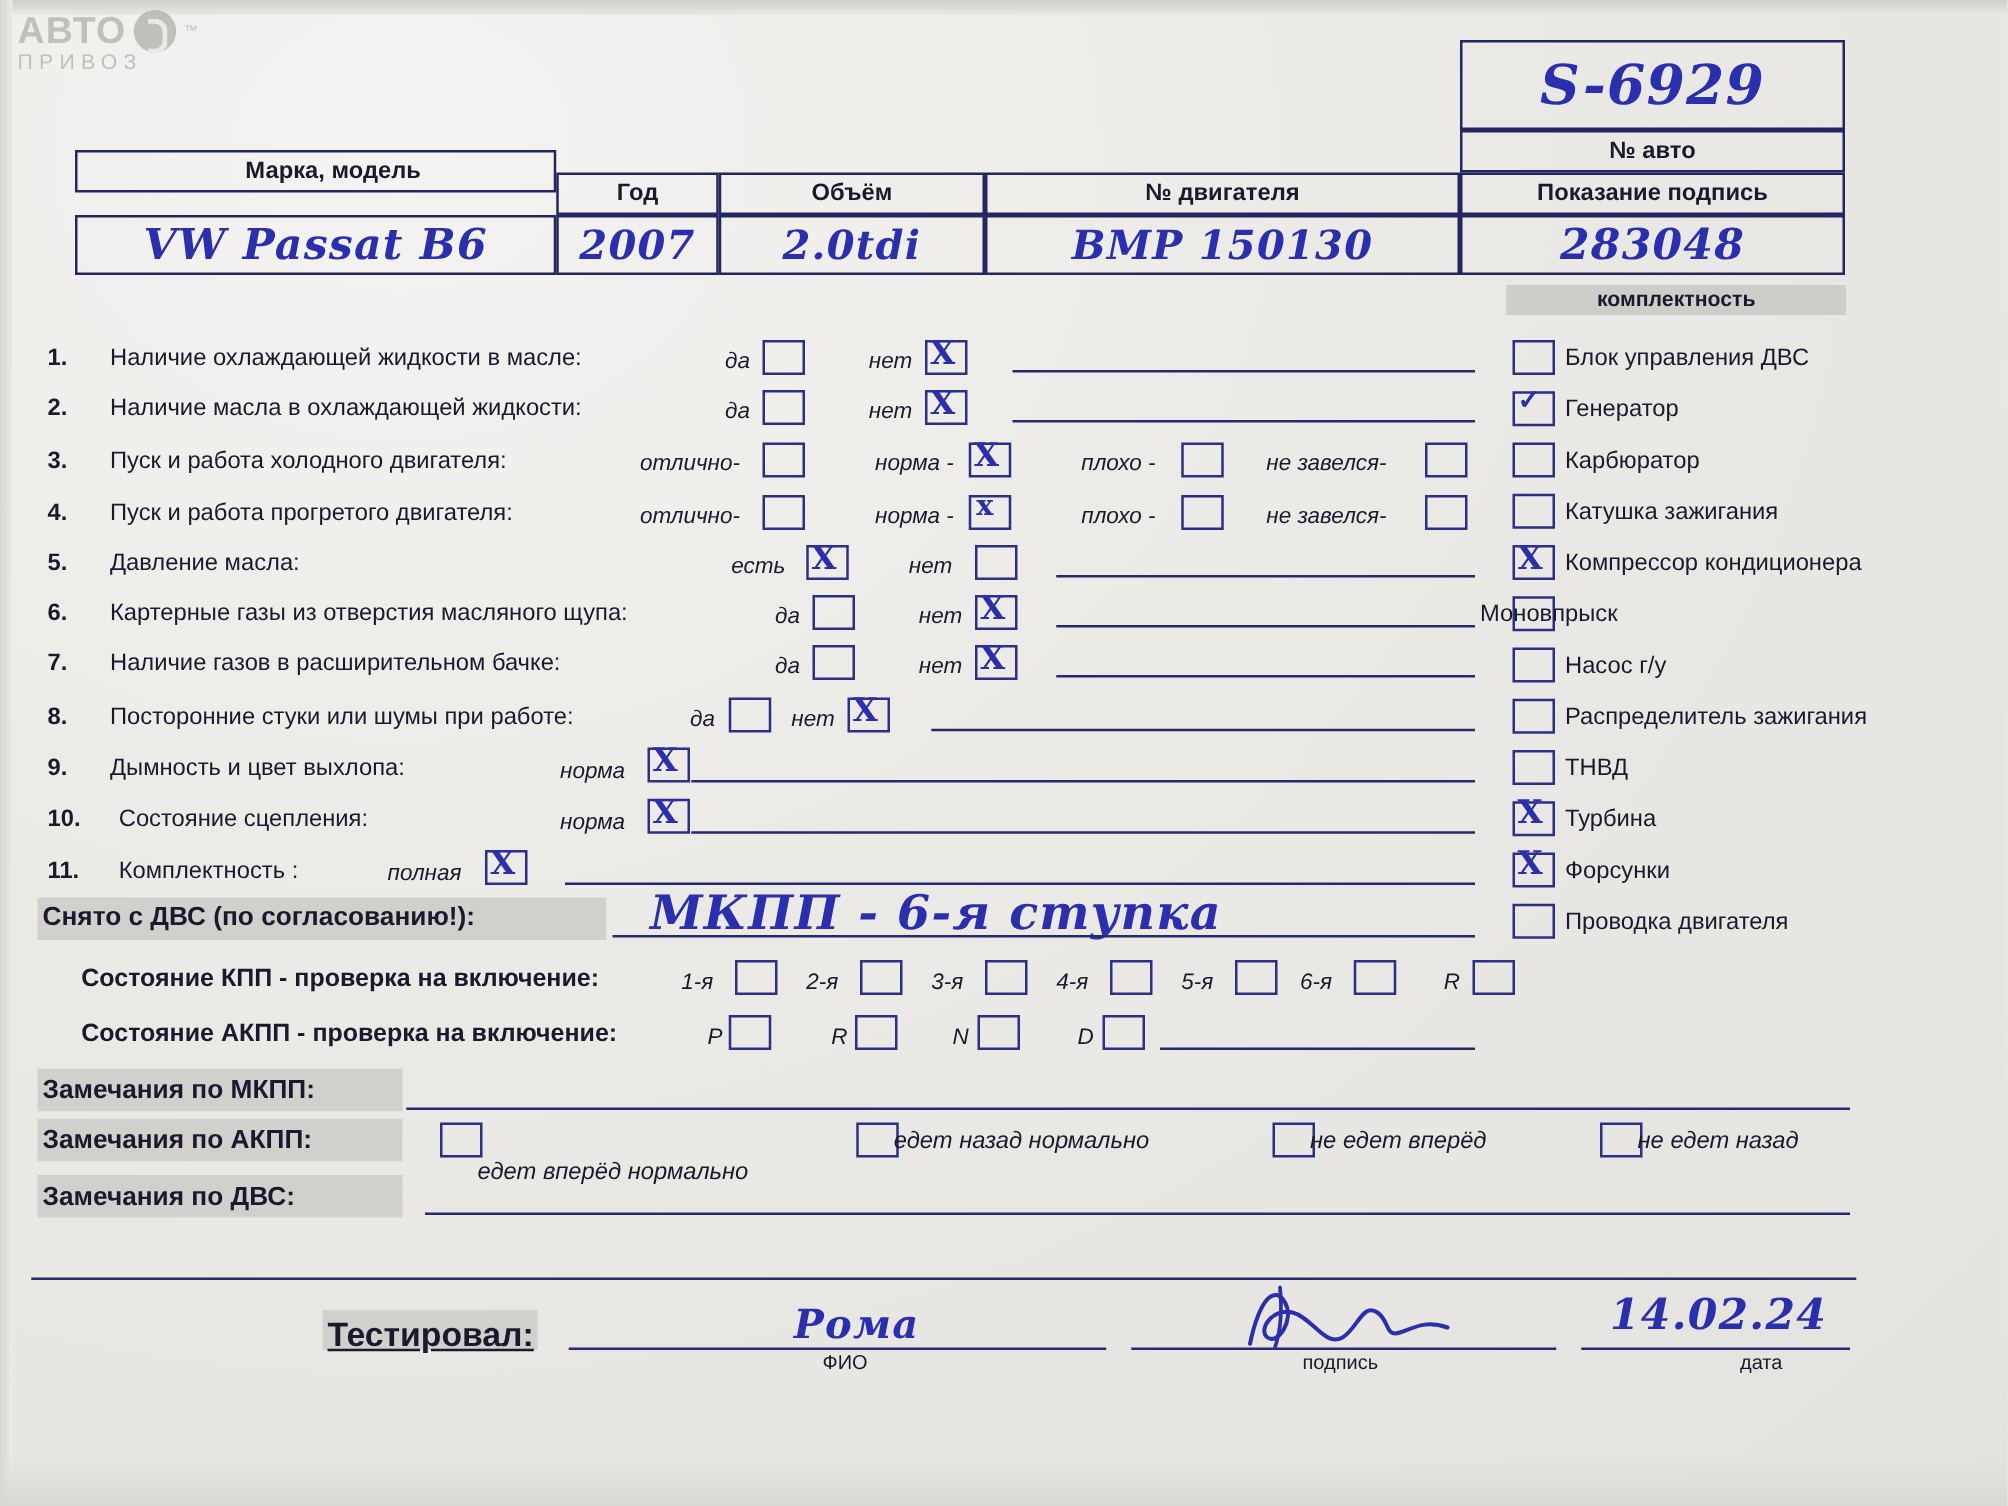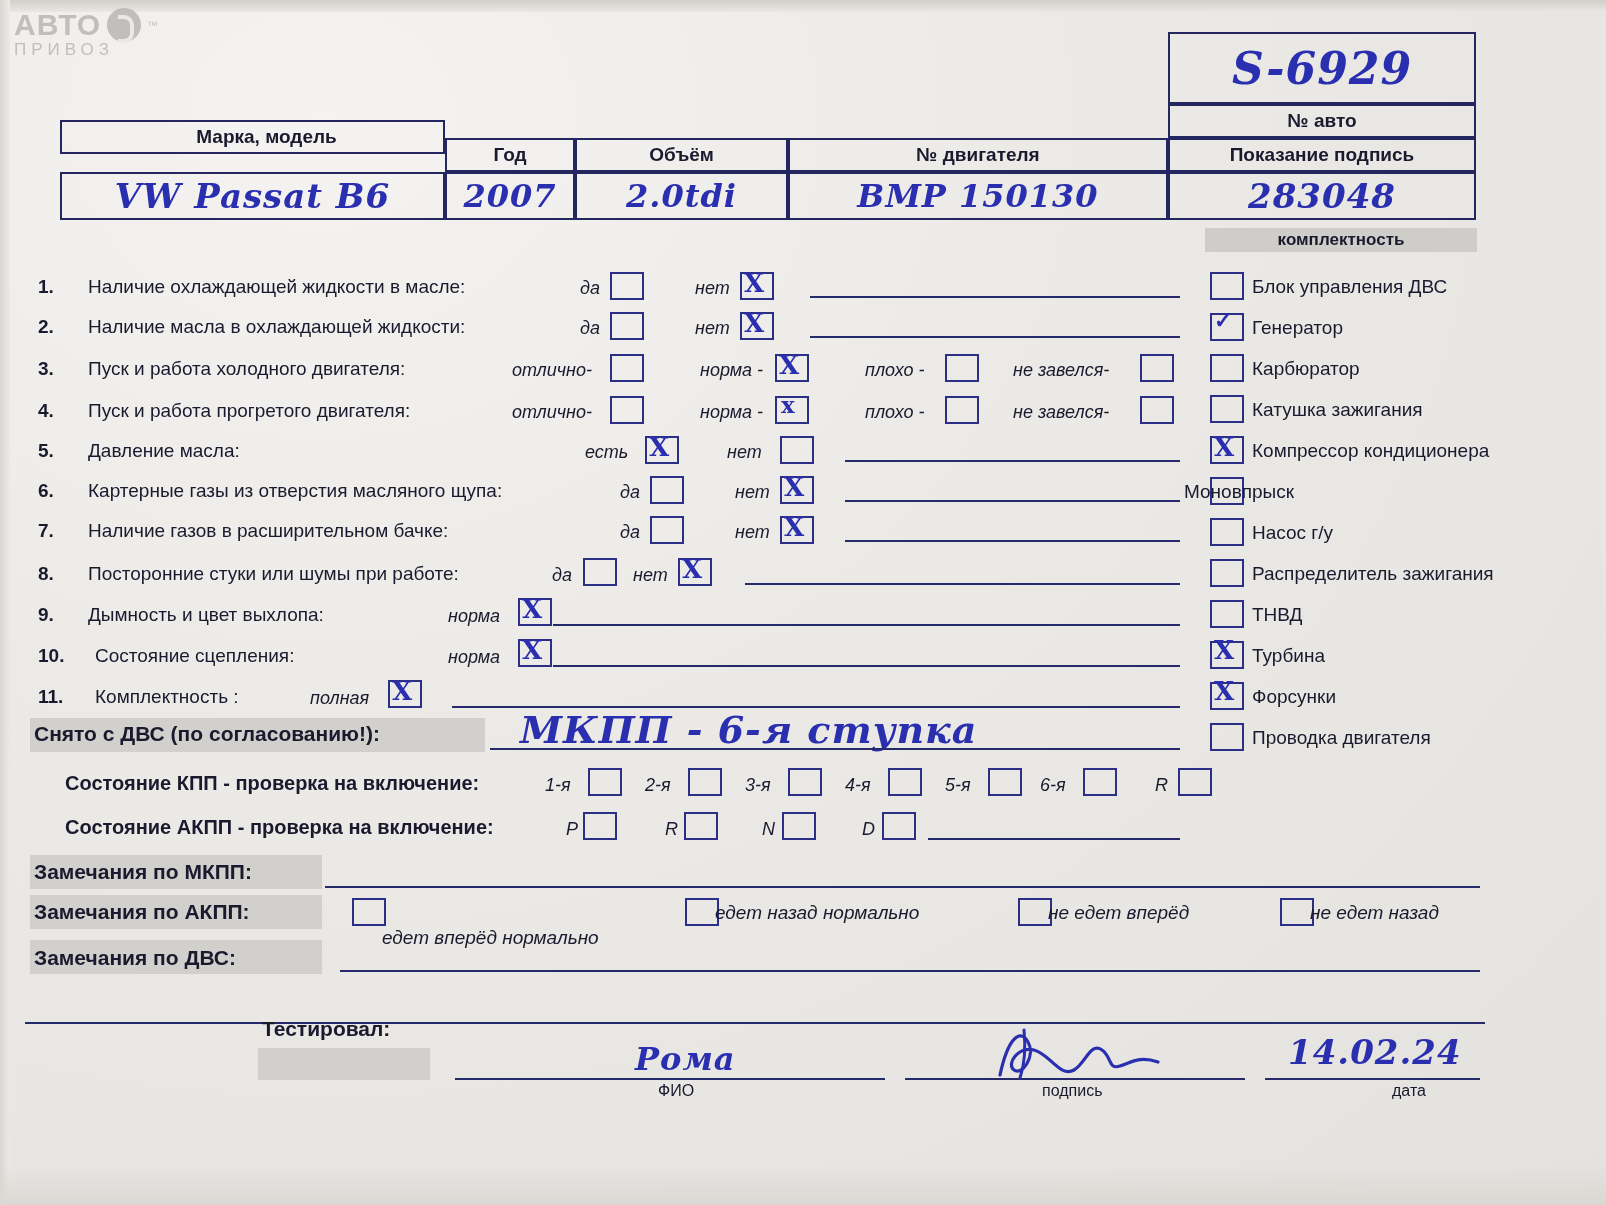--- a/index.html
+++ b/index.html
@@ -345,21 +345,21 @@
   <div class="it" style="position:absolute;left:1310px;top:902px;font-size:19px;">не едет назад</div>
 
   <div class="grayband" style="left:30px;top:940px;width:292px;height:34px;"></div>
   <div class="lbl-b" style="position:absolute;left:34px;top:946px;font-size:21px;">Замечания по ДВС:</div>
   <div class="uline" style="left:340px;top:970px;width:1140px;"></div>
   <div class="hand" style="position:absolute;left:355px;top:946px;font-size:22px;"></div>
 
   <div class="uline" style="left:25px;top:1022px;width:1460px;border-bottom-width:2px;"></div>
 
   <div class="grayband" style="left:258px;top:1048px;width:172px;height:32px;"></div>
-  <div class="lbl-b" style="position:absolute;left:262px;top:1017px;font-size:21px;">Тестировал:</div>
+  <div class="lbl-b" style="position:absolute;left:262px;top:1053px;font-size:27px;text-decoration:underline;">Тестировал:</div>
 
   <div class="uline" style="left:455px;top:1078px;width:430px;"></div>
   <div class="hand" style="position:absolute;left:635px;top:1040px;font-size:32px;">Рома</div>
   <div class="ftlabel" style="position:absolute;left:658px;top:1082px;">ФИО</div>
 
   <div class="uline" style="left:905px;top:1078px;width:340px;"></div>
   <svg style="position:absolute;left:990px;top:1020px;width:200px;height:70px;">
     <path d="M10 55 C18 18, 30 8, 38 22 C46 36, 32 56, 24 50 C16 44, 28 26, 44 30 C60 34, 70 58, 84 50 C96 43, 100 22, 112 30 C122 37, 118 50, 130 46 C142 42, 150 36, 168 42" fill="none" stroke="#2a2fb0" stroke-width="3.2" stroke-linecap="round"></path>
     <path d="M34 10 C36 30, 34 46, 30 58" fill="none" stroke="#2a2fb0" stroke-width="3" stroke-linecap="round"></path>
   </svg>

